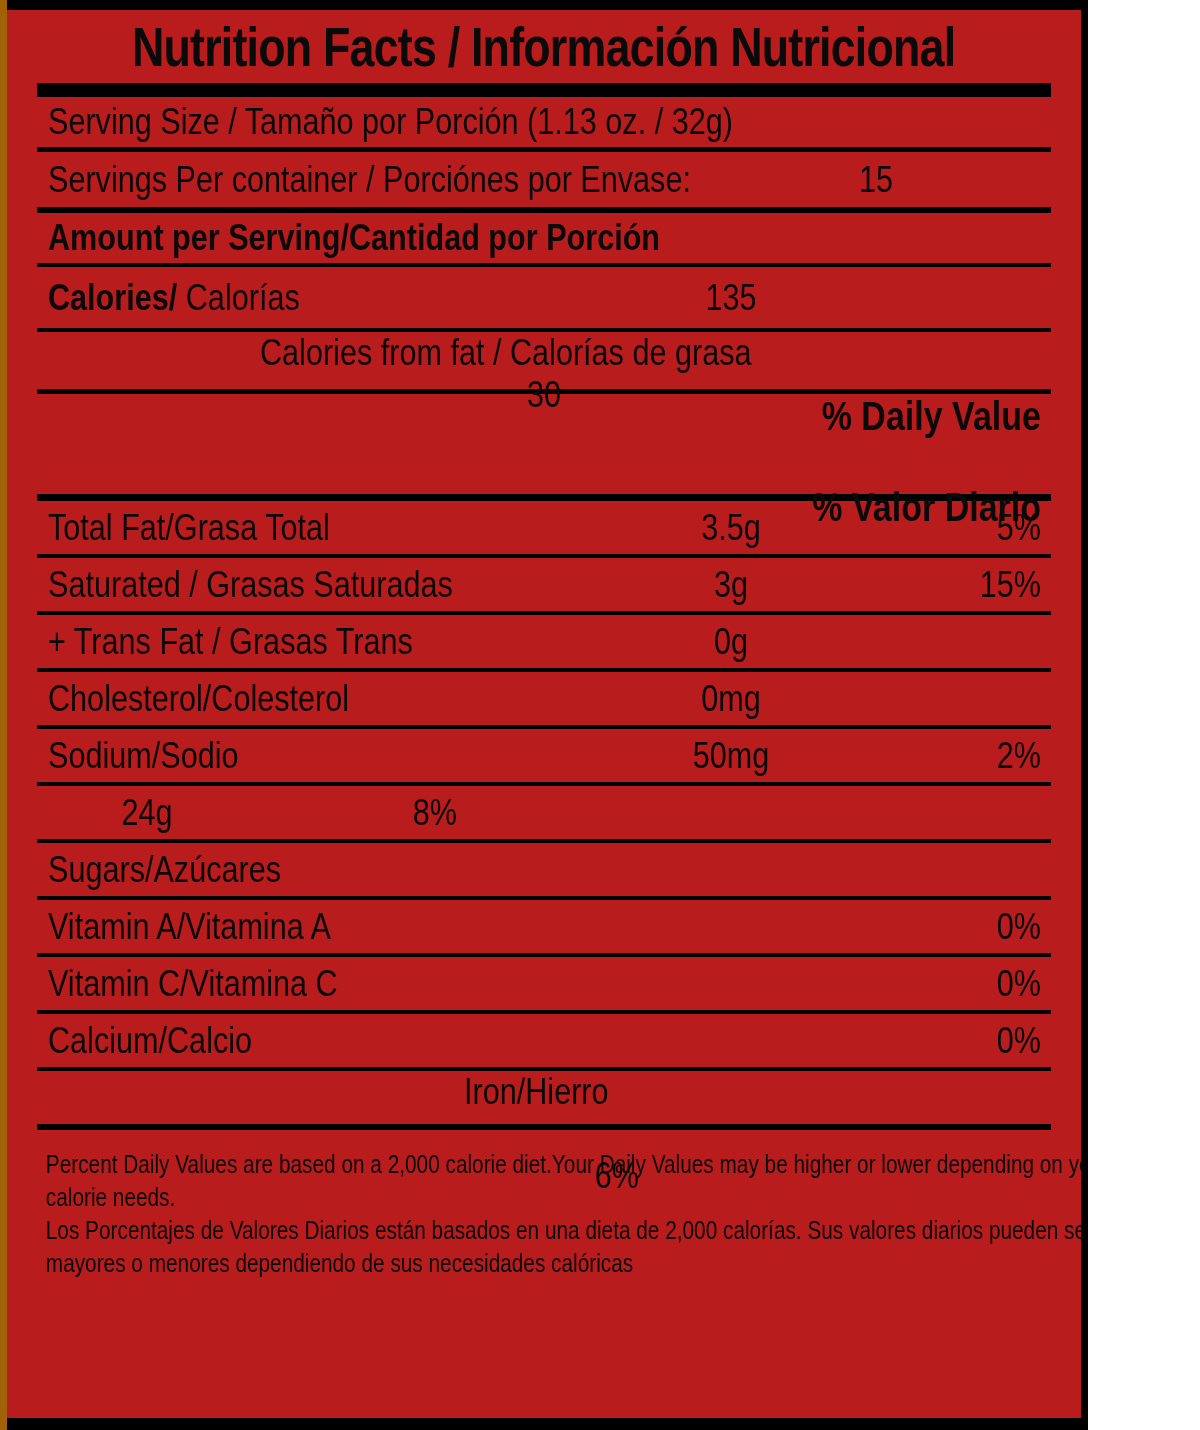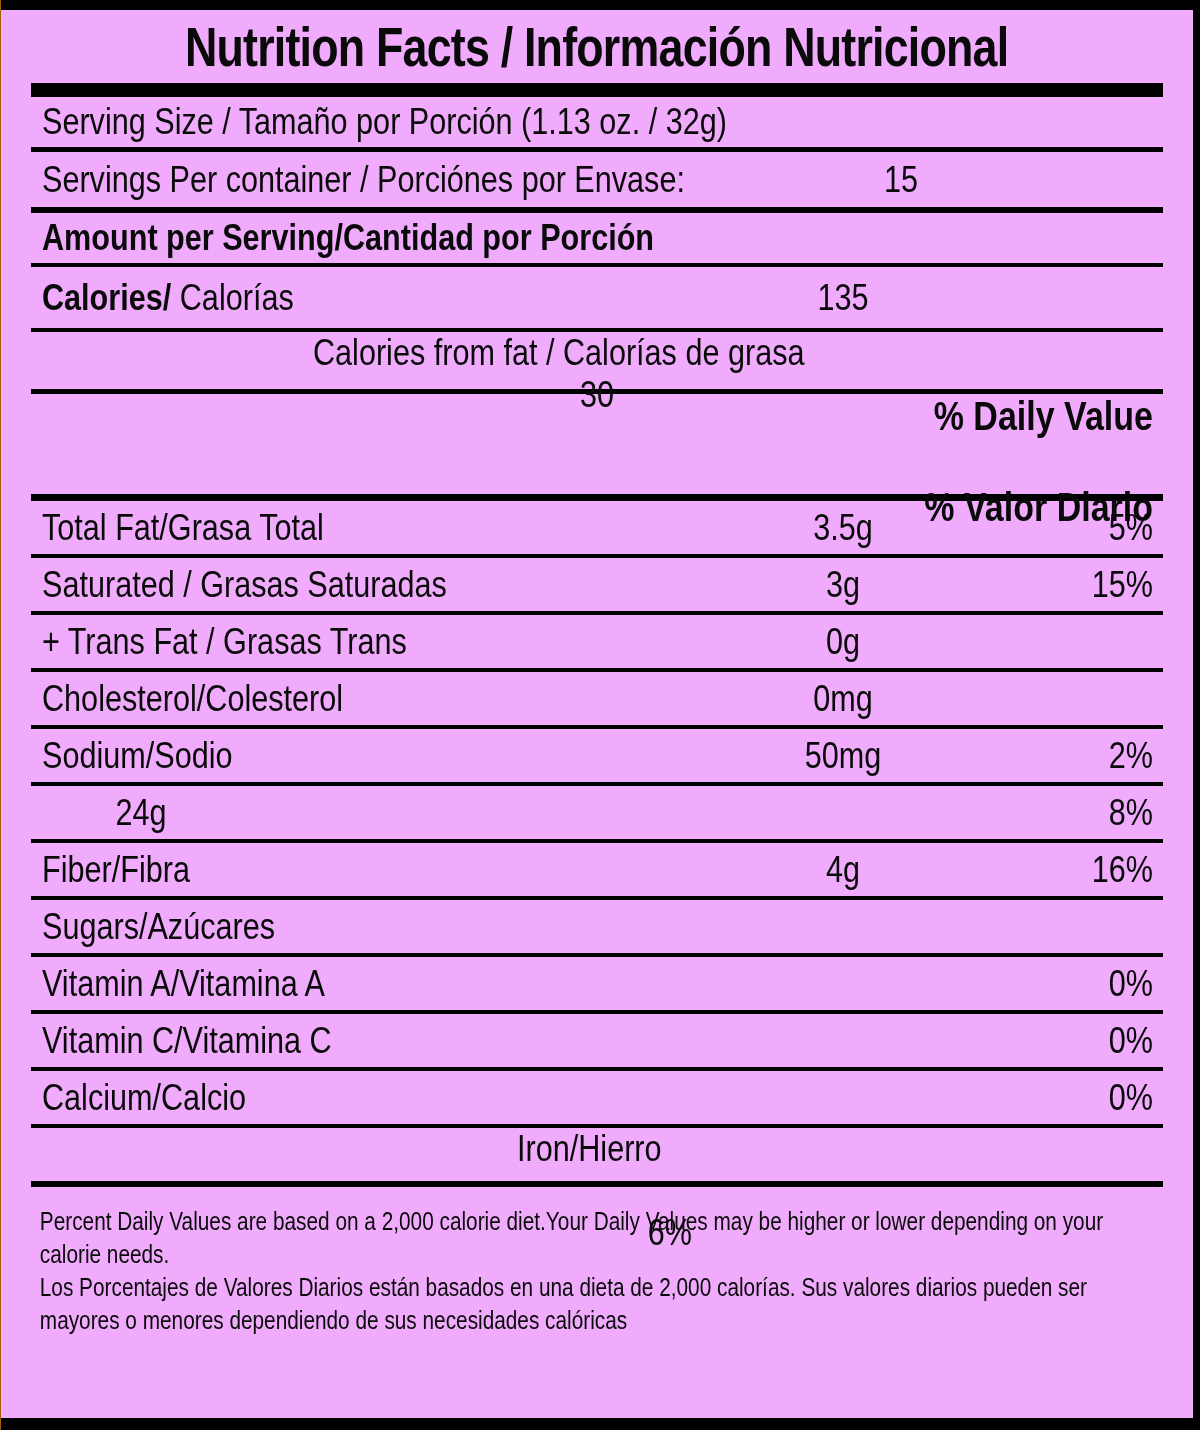--- a/index.html
+++ b/index.html
@@ -4,25 +4,25 @@
 <style>
   html, body {
     margin: 0;
     padding: 0;
     background: #ffffff;
     font-family: "Liberation Sans", "DejaVu Sans", sans-serif;
     color: #0a0a0a;
   }
   .label {
     position: relative;
-    width: 1200px;
+    width: 1088px;
     height: 1430px;
     box-sizing: border-box;
-    background: #f0abfc;
-    border-left: 1px solid #a16207;
+    background: #b91c1c;
+    border-left: 7px solid #a16207;
     border-right: 7px solid #000;
     overflow: hidden;
   }
   .topbar { height: 10px; background: #000; }
   .botbar { position: absolute; left: -7px; right: -7px; bottom: 0; height: 12px; background: #000; }
 
   .title-wrap {
     height: 73px;
     display: flex;
     align-items: center;
@@ -56,21 +56,21 @@
   .ol  { transform-origin: 0 50%; }
   .oc  { transform-origin: 50% 50%; }
   .or  { transform-origin: 100% 50%; }
   .b   { font-weight: bold; }
 
   .row-serving        { height: 50px; border-bottom-width: 5px; }
   .row-servings       { height: 55px; border-bottom-width: 6px; gap: 21px; }
   .row-amount-header  { height: 50px; text-decoration: underline; }
   .row-calories       { height: 61px; }
   .row-cff            { height: 57px; border-bottom-width: 5px; flex-direction: column; }
-  .row-nutrient       { height: 53px; justify-content: space-between; }
+  .row-nutrient       { height: 53px; }
   .row-last           { border-bottom-width: 6px; flex-direction: column; }
 
   .dv-block {
     border-bottom: 7px solid #000;
     height: 100px;
     display: flex;
     flex-direction: column;
     justify-content: space-around;
     align-items: flex-end;
     padding-right: 10px;
@@ -179,25 +179,20 @@
       <div class="c-label"><span class="cx ol">Sodium/Sodio</span></div>
       <div class="c-amount"><span class="cx oc">50mg</span></div>
       <div class="c-pct"><span class="cx or">2%</span></div>
     </div>
 
     <div class="row row-nutrient">
       <div class="c-amount"><span class="cx oc">24g</span></div>
       <div class="c-pct"><span class="cx or">8%</span></div>
     </div>
 
-    <div class="row row-nutrient">
-      <div class="c-label"><span class="cx ol">Fiber/Fibra</span></div>
-      <div class="c-amount"><span class="cx oc">4g</span></div>
-      <div class="c-pct"><span class="cx or">16%</span></div>
-    </div>
 
     <div class="row row-nutrient">
       <div class="c-label"><span class="cx ol">Sugars/Azúcares</span></div>
       <div class="c-pct"><span class="cx or"></span></div>
     </div>
 
 
     <div class="row row-nutrient">
       <div class="c-label"><span class="cx ol">Vitamin A/Vitamina A</span></div>
       <div class="c-amount"><span class="cx oc"></span></div>

